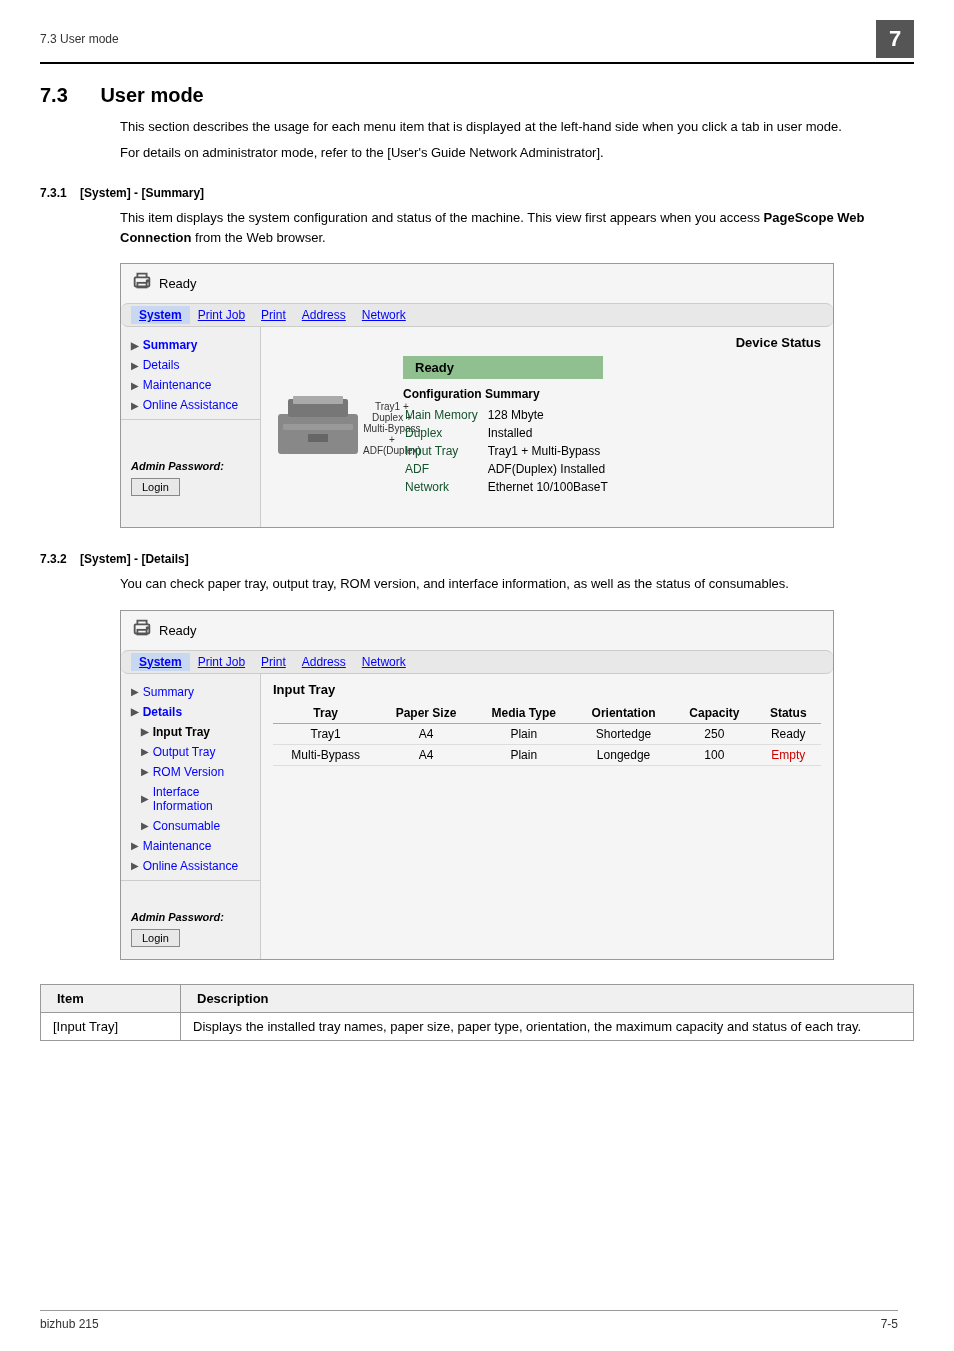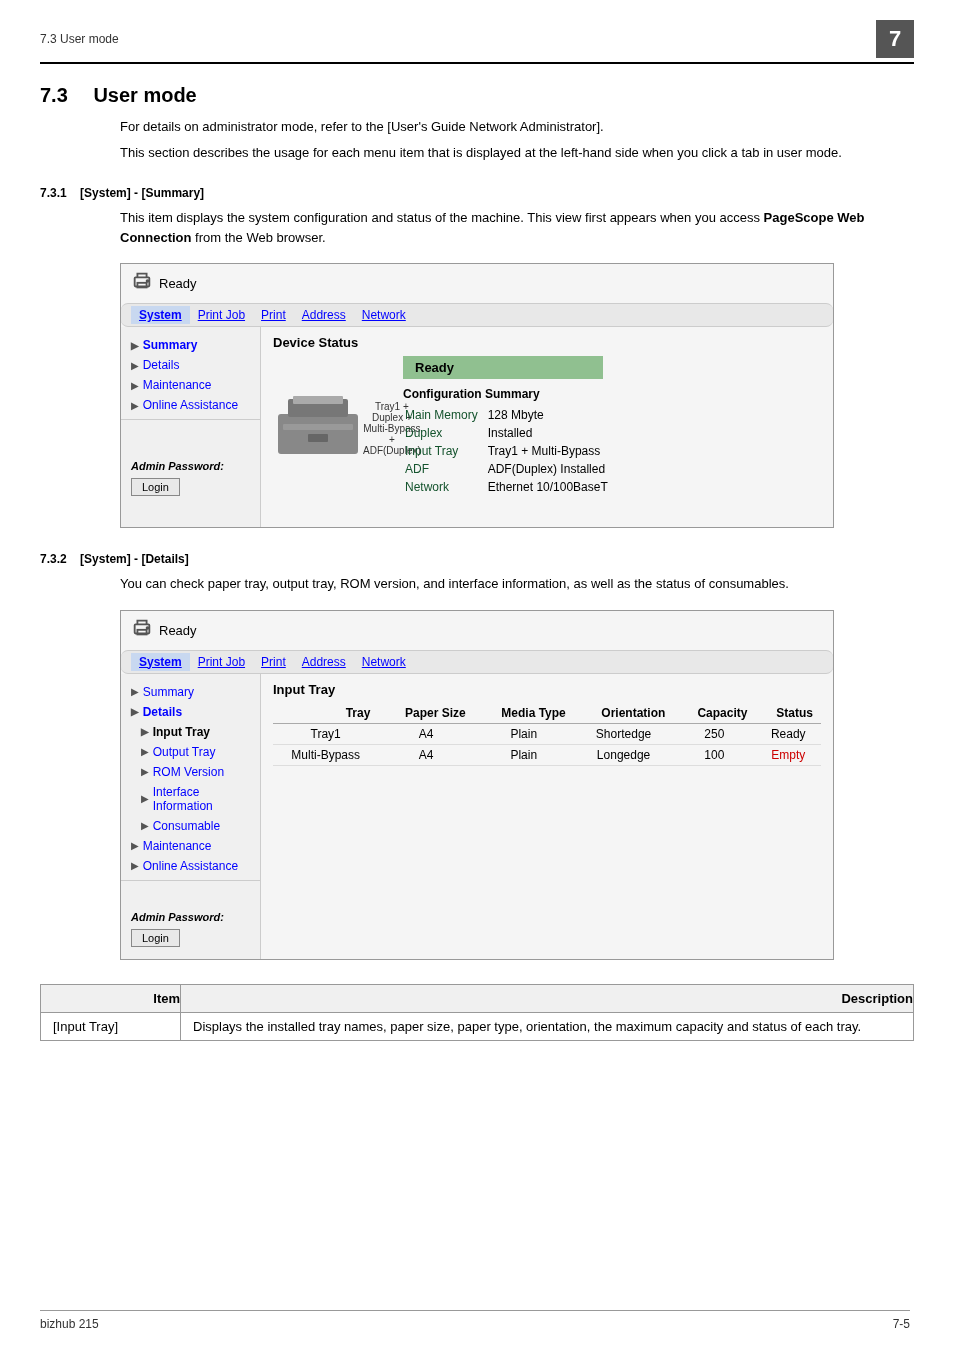--- a/index.html
+++ b/index.html
@@ -42,21 +42,21 @@
       justify-content: center;
     }
 
     
     .section-title {
       font-size: 20px;
       font-weight: bold;
       margin-bottom: 10px;
     }
     .section-number {
-      margin-right: 20px;
+      margin-right: 27px;
     }
     .subsection-title {
       font-size: 12px;
       font-weight: bold;
       margin-bottom: 8px;
       margin-top: 24px;
     }
     .subsection-number {
       margin-right: 10px;
     }
@@ -166,20 +166,21 @@
     .ui-main {
       flex: 1;
       padding: 8px 12px;
     }
 
     
     .device-status-title {
       font-size: 13px;
       font-weight: bold;
       margin-bottom: 6px;
+      text-align: right;
     }
     .device-status-area {
       display: flex;
       gap: 10px;
     }
     .device-image-area {
       width: 120px;
       display: flex;
       flex-direction: row;
       align-items: center;
@@ -224,21 +225,21 @@
       font-size: 13px;
       font-weight: bold;
       margin-bottom: 6px;
     }
     .tray-table {
       border-collapse: collapse;
       font-size: 12px;
       width: 100%;
     }
     .tray-table th {
-      text-align: right;
+      text-align: center;
       padding: 3px 8px;
       font-weight: bold;
       border-bottom: 1px solid #aaa;
       color: #000;
     }
     .tray-table td {
       padding: 3px 8px;
       border-bottom: 1px solid #ddd;
       text-align: center;
     }
@@ -251,41 +252,41 @@
 
     
     .bottom-table {
       margin: 20px 0 0 0;
       width: 100%;
       border-collapse: collapse;
       font-size: 13px;
     }
     .bottom-table th {
       border: 1px solid #999;
-      padding: 6px 0;
-      text-align: right;
+      padding: 6px 16px;
+      text-align: left;
       background: #f0f0f0;
       font-weight: bold;
     }
     .bottom-table td {
       border: 1px solid #999;
       padding: 6px 12px;
       vertical-align: top;
     }
     .bottom-table td:first-child {
       width: 140px;
       vertical-align: top;
     }
 
     
     .page-footer {
       position: absolute;
       bottom: 20px;
       left: 40px;
-      right: 44px;
+      right: 56px;
       display: flex;
       justify-content: space-between;
       border-top: 1px solid #999;
       padding-top: 6px;
       font-size: 12px;
       color: #333;
     }
 
     
     .printer-svg {
@@ -300,22 +301,22 @@
 
   <div class="page-header">
     <span class="page-header-title">7.3   User mode</span>
     <div class="page-number-badge">7</div>
   </div>
 
   <div class="section-title">
     <span class="section-number">7.3</span>
     <span>User mode</span>
   </div>
+  <p class="section-desc">This section describes the usage for each menu item that is displayed at the left-hand side when you click a tab in user mode.</p>
   <p class="section-desc">For details on administrator mode, refer to the [User's Guide Network Administrator].</p>
-  <p class="section-desc">This section describes the usage for each menu item that is displayed at the left-hand side when you click a tab in user mode.</p>
 
   <div class="subsection-title">
     <span class="subsection-number">7.3.1</span>
     <span>[System] - [Summary]</span>
   </div>
   <p class="section-desc">
     This item displays the system configuration and status of the machine. This view first appears when you access <strong>PageScope Web Connection</strong> from the Web browser.
   </p>
 
   <div class="ui-box">

